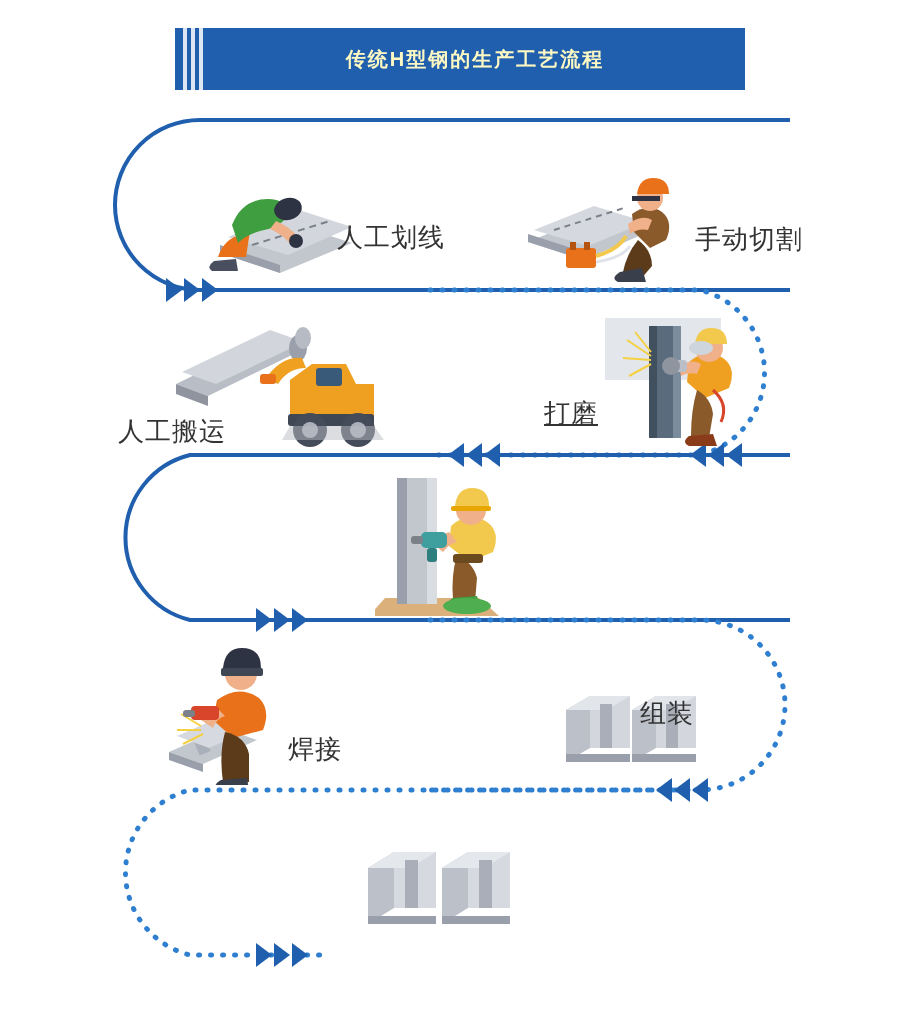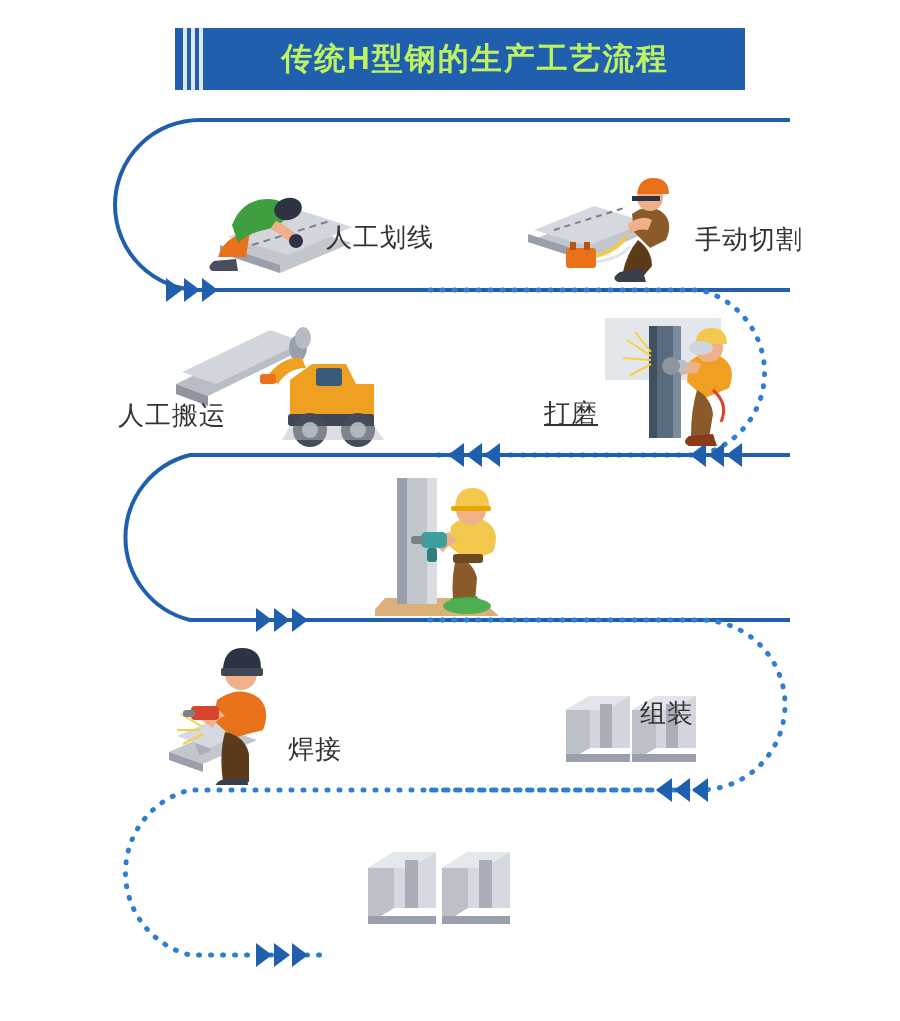--- a/index.html
+++ b/index.html
@@ -40,22 +40,22 @@
     gap: 4px;
   }
   .header-bars i {
     display: block;
     width: 4px;
     height: 62px;
     background: #ffffff;
     opacity: 0.85;
   }
   .header-title {
-    color: #bef264;
-    font-size: 31px;
+    color: #fef9c3;
+    font-size: 20px;
     font-weight: bold;
     letter-spacing: 2px;
     padding-left: 30px;
   }
 
   
   #flow-svg {
     position: absolute;
     left: 0;
     top: 0;
@@ -164,21 +164,21 @@
     <polygon points="48,72 116,44 172,62 108,90" fill="#d3d7dd"></polygon>
     <line x1="72" y1="80" x2="150" y2="56" stroke="#7b8089" stroke-width="2" stroke-dasharray="7 5"></line>
 
     <path d="M38 92 q6 -18 22 -22 l10 -4 -4 26 z" fill="#e8711a"></path>
     <path d="M52 60 q10 -26 36 -26 q18 0 22 14 q-8 14 -30 18 q-14 4 -22 12 z" fill="#3f9e3f"></path>
     <ellipse cx="108" cy="44" rx="14" ry="11" fill="#2e3344" transform="rotate(-16 108 44)"></ellipse>
     <path d="M96 56 q14 6 22 16 l-8 6 q-10 -10 -20 -14 z" fill="#f0b089"></path>
     <circle cx="116" cy="76" r="7" fill="#2e3344"></circle>
     <path d="M34 96 q-8 6 -2 10 l26 0 -2 -12 z" fill="#4a4f60"></path>
   </svg>
-  <div class="step-label" style="left:326px; top:220px;">人工划线</div>
+  <div class="step-label" style="left:337px; top:220px;">人工划线</div>
 
   <svg class="illus" style="left:520px; top:168px;" width="165" height="118" viewBox="0 0 165 118">
 
     <polygon points="8,74 70,48 128,64 64,92" fill="#c2c6cd"></polygon>
     <polygon points="8,74 64,92 64,84 8,66" fill="#9aa0ab"></polygon>
     <polygon points="14,62 74,38 126,54 68,78" fill="#d5d9df"></polygon>
     <line x1="34" y1="62" x2="104" y2="40" stroke="#7b8089" stroke-width="2" stroke-dasharray="6 5"></line>
 
     <rect x="46" y="80" width="30" height="20" rx="3" fill="#e8711a"></rect>
     <rect x="50" y="74" width="6" height="8" fill="#b4540f"></rect>
@@ -211,21 +211,21 @@
     <rect x="146" y="46" width="26" height="18" rx="3" fill="#3a5a7a"></rect>
     <path d="M96 56 q16 -22 36 -20 l4 10 q-18 0 -28 16 z" fill="#f0a020"></path>
     <rect x="90" y="52" width="16" height="10" rx="3" fill="#e8711a"></rect>
     <rect x="118" y="92" width="86" height="12" rx="3" fill="#3f4654"></rect>
     <circle cx="140" cy="108" r="17" fill="#444b59"></circle>
     <circle cx="140" cy="108" r="8" fill="#aab0ba"></circle>
     <circle cx="188" cy="108" r="17" fill="#444b59"></circle>
     <circle cx="188" cy="108" r="8" fill="#aab0ba"></circle>
     <polygon points="120,104 204,104 214,118 112,118" fill="#b8bcc4" opacity="0.5"></polygon>
   </svg>
-  <div class="step-label" style="left:118px; top:398px;">人工搬运</div>
+  <div class="step-label" style="left:118px; top:414px;">人工搬运</div>
 
   <svg class="illus" style="left:605px; top:318px;" width="150" height="130" viewBox="0 0 150 130">
     <rect x="0" y="0" width="116" height="62" fill="#e3e6ea"></rect>
 
     <rect x="50" y="8" width="20" height="112" fill="#596b7d"></rect>
     <rect x="44" y="8" width="8" height="112" fill="#41505f"></rect>
     <rect x="68" y="8" width="8" height="112" fill="#7b8c9c"></rect>
 
     <g stroke="#f5d142" stroke-width="2">
       <line x1="46" y1="38" x2="22" y2="22"></line>

